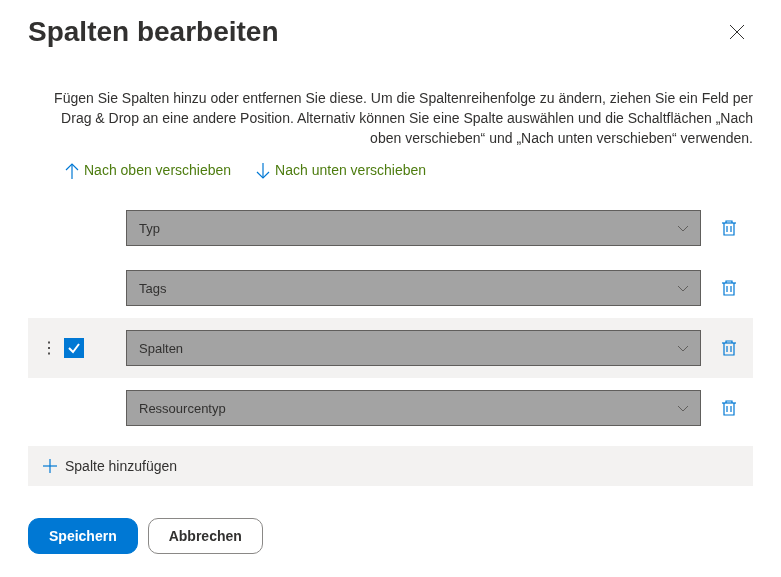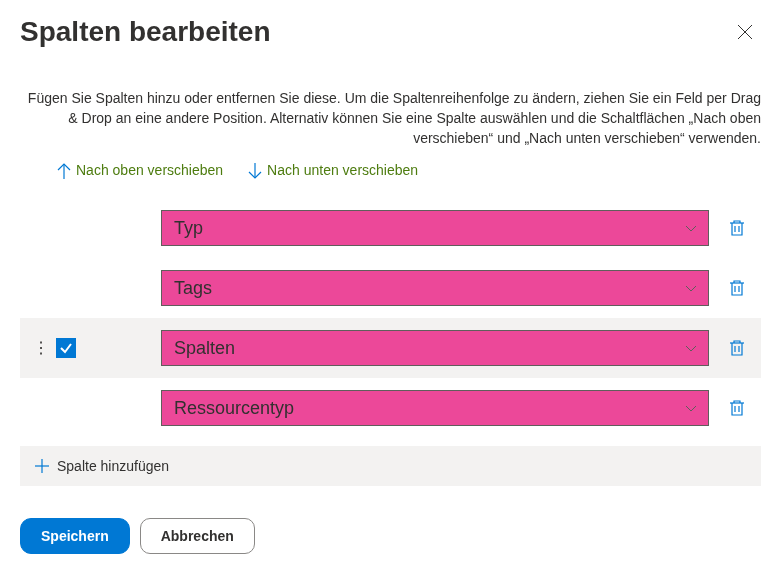--- a/index.html
+++ b/index.html
@@ -10,21 +10,21 @@
     body {
       font-family: "Segoe UI", -apple-system, sans-serif;
       font-size: 14px;
       color: #323130;
       background: #fff;
       width: 781px;
       height: 577px;
       overflow: hidden;
     }
     .panel {
-      padding: 16px 20px;
+      padding: 16px 28px;
     }
     .header {
       display: flex;
       justify-content: space-between;
       align-items: center;
       margin-bottom: 40px;
     }
     .title {
       font-size: 28px;
       font-weight: 600;
@@ -109,28 +109,27 @@
       stroke: #fff;
     }
     .spacer {
       width: 26px;
       flex-shrink: 0;
     }
     .dropdown {
       flex: 1;
       height: 36px;
       border: 1px solid #605e5c;
-      background: #ec4899;
+      background: #a3a3a3;
       display: flex;
       align-items: center;
       justify-content: space-between;
       padding: 0 10px 0 12px;
       cursor: pointer;
-      font-size: 18px;
-      margin-left: 43px;
+      font-size: 13px;
     }
     .dropdown-chevron {
       color: #605e5c;
     }
     .delete-btn {
       width: 32px;
       height: 32px;
       display: flex;
       align-items: center;
       justify-content: center;

